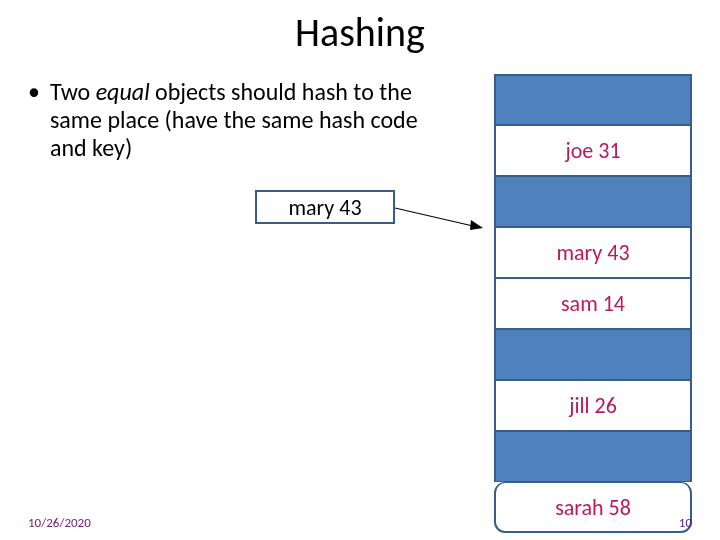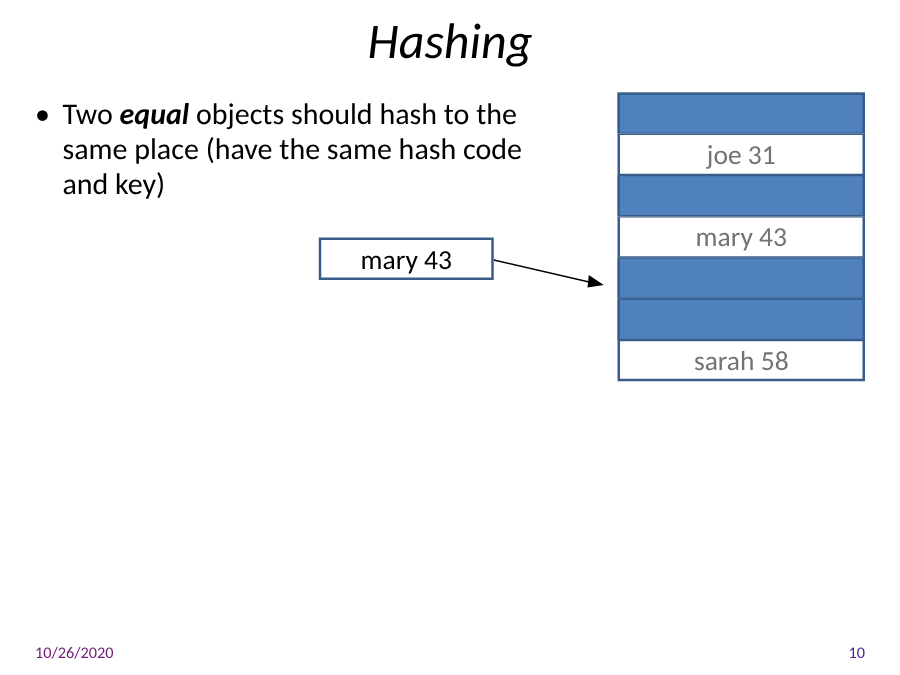--- a/index.html
+++ b/index.html
@@ -1,35 +1,35 @@
 <!DOCTYPE html>
 <html><head>
 <meta charset="utf-8">
 <style>
   * { box-sizing: border-box; margin: 0; padding: 0; }
   html, body { width: 720px; height: 540px; font-family: Calibri, Arial, sans-serif; background: #fff; color: #000; position: relative; }
   .slide { width: 720px; height: 540px; position: relative; }
-  .title { position: absolute; top: 8px; left: 0; right: 0; text-align: center; font-size: 40px; font-weight: 400; font-style: italic; }
+  .title { position: absolute; top: 8px; left: 0; right: 0; text-align: center; font-size: 40px; font-weight: 400; }
   .bullet-wrap { position: absolute; top: 78px; left: 28px; width: 400px; display: flex; }
   .bullet-dot { font-size: 24px; line-height: 28px; margin-right: 10px; }
   .bullet-text { font-size: 24px; line-height: 28px; }
-  .equal { font-style: italic; font-weight: bold; }
+  .equal { font-style: italic; }
   .key-box {
     position: absolute; top: 190px; left: 255px; width: 140px; height: 34px;
     border: 2px solid #385d8a; display: flex; align-items: center; justify-content: center;
     font-size: 22px; color: #000; background: #fff;
   }
   .arrow-svg { position: absolute; top: 196px; left: 395px; width: 90px; height: 40px; }
   .hash-table { position: absolute; top: 74px; right: 28px; width: 198px; }
   .hash-cell {
-    height: 33px; background: #4f81bd; border: 2px solid #385d8a; border-bottom-width: 1px; border-top-width: 1px;
-    display: flex; align-items: center; justify-content: center; font-size: 22px; color: #737373;
+    height: 51px; background: #4f81bd; border: 2px solid #385d8a; border-bottom-width: 1px; border-top-width: 1px;
+    display: flex; align-items: center; justify-content: center; font-size: 22px; color: #be185d;
   }
   .hash-cell:first-child { border-top-width: 2px; }
-  .hash-cell:last-child { border-bottom-width: 2px; }
+  .hash-cell:last-child { border-bottom-width: 2px; border-radius: 11px; }
   .hash-cell.filled { background: #fff; }
   .footer-date { position: absolute; bottom: 10px; left: 28px; font-size: 13px; color: #701a75; }
   .footer-page { position: absolute; bottom: 10px; right: 28px; font-size: 13px; color: #4c1d95; }
 </style>
 </head>
 <body>
 
 <div class="slide">
 
   <div class="title">Hashing</div>
@@ -56,22 +56,28 @@
       </div>
     <div class="hash-cell filled">
         <span>joe 31</span>
       </div>
     <div class="hash-cell">
         <span></span>
       </div>
     <div class="hash-cell filled">
         <span>mary 43</span>
       </div>
+    <div class="hash-cell filled">
+        <span>sam 14</span>
+      </div>
     <div class="hash-cell">
         <span></span>
+      </div>
+    <div class="hash-cell filled">
+        <span>jill 26</span>
       </div>
     <div class="hash-cell">
         <span></span>
       </div>
     <div class="hash-cell filled">
         <span>sarah 58</span>
       </div>
   </div>
 
   <div class="footer-date">10/26/2020</div>

